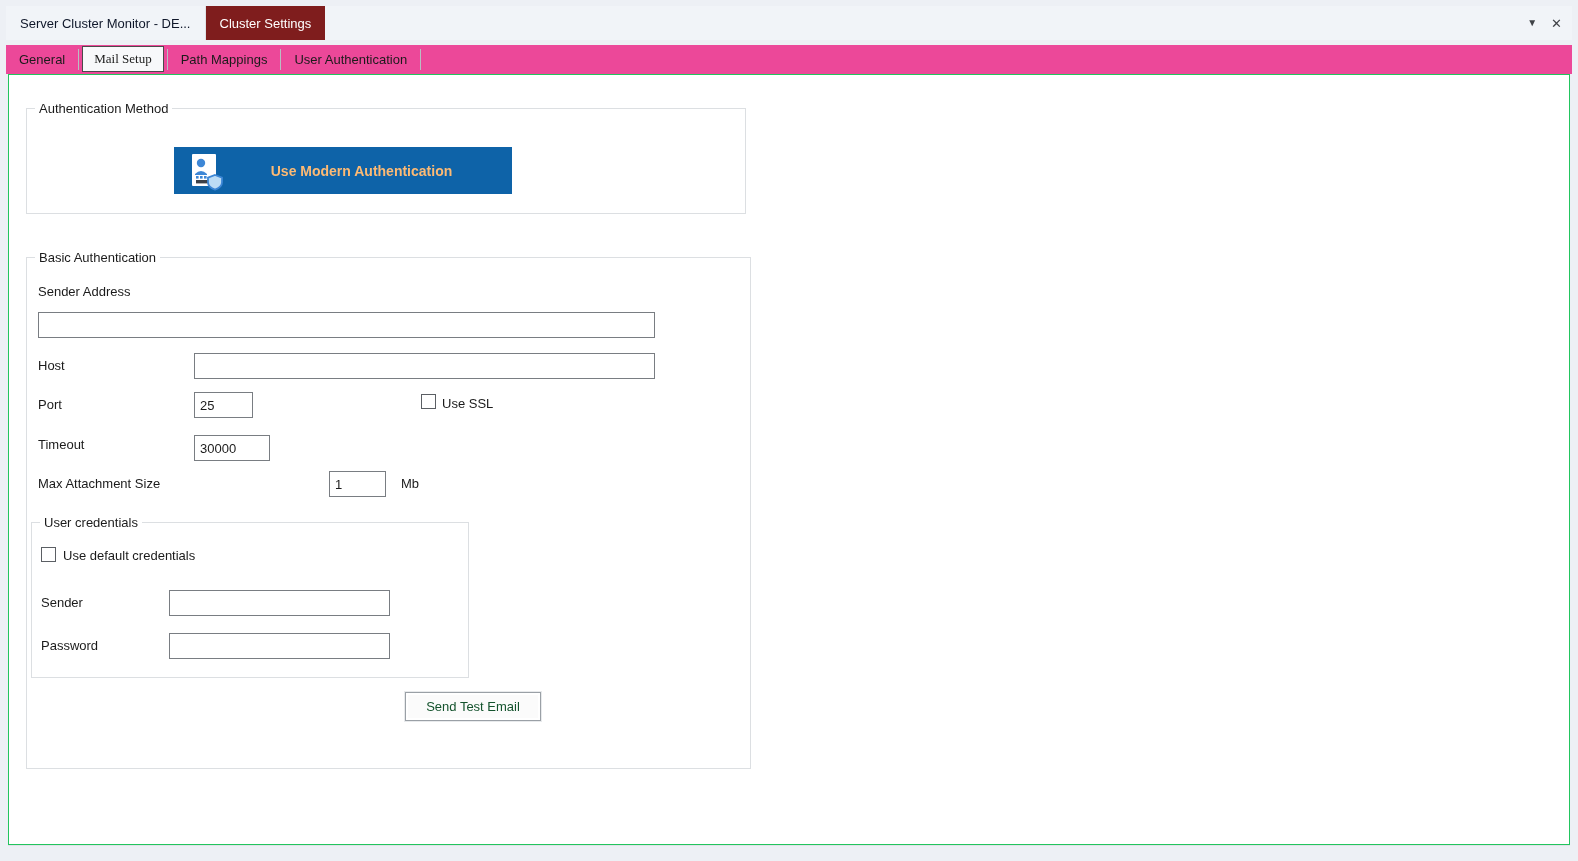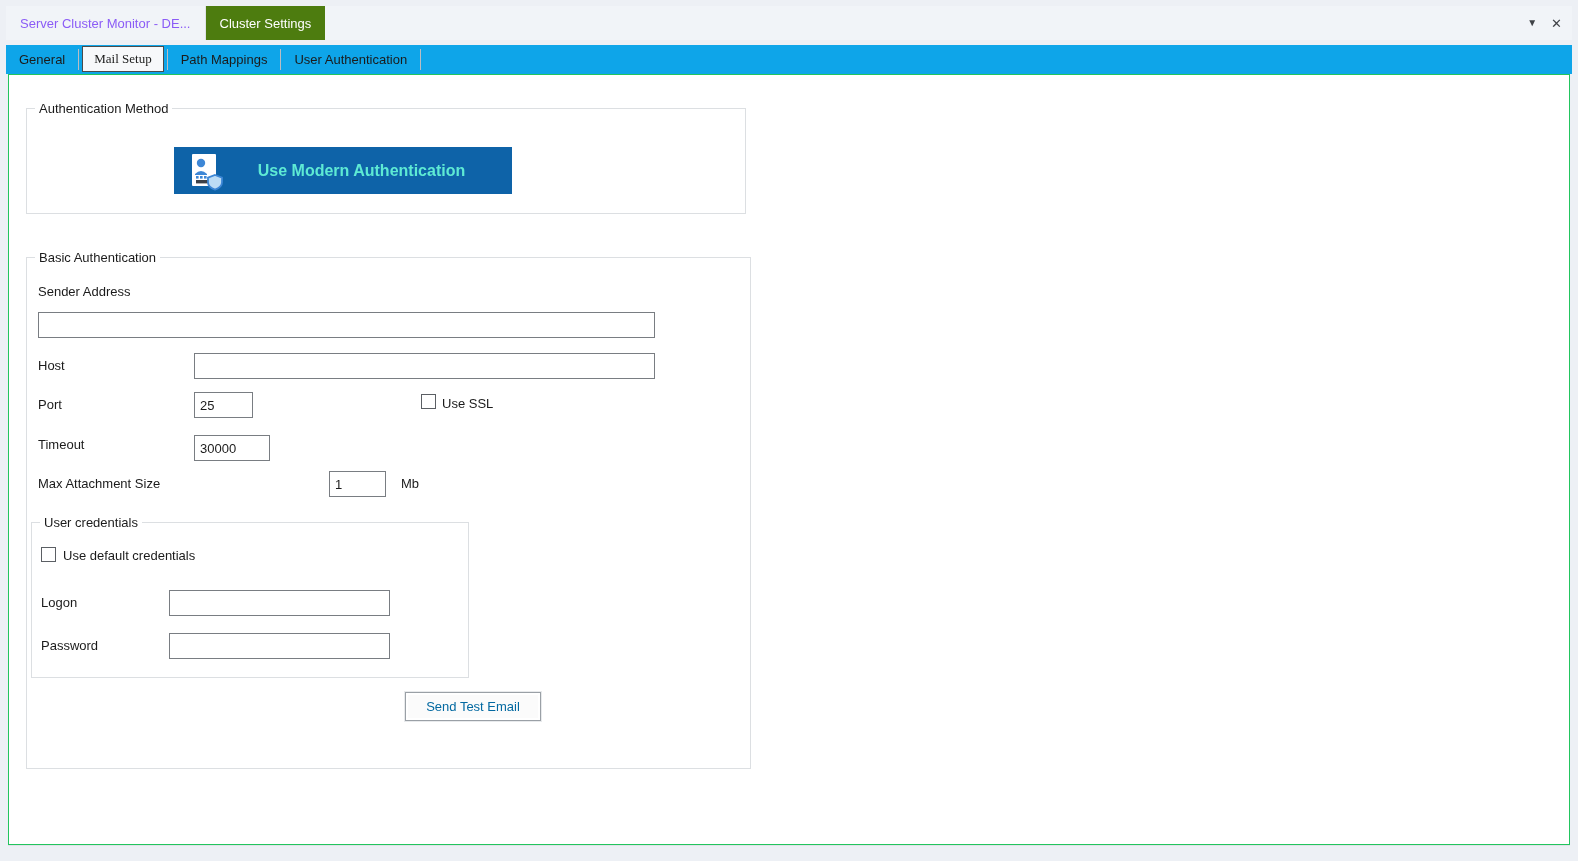--- a/index.html
+++ b/index.html
@@ -17,38 +17,38 @@
     background:#f1f4f8;
     display:flex; align-items:stretch;
   }
   .doc-tab {
     display:flex; align-items:center;
     padding:0 14px;
     font-size:13px;
     white-space:nowrap;
     cursor:default;
   }
-  .doc-tab.inactive { color:#8b5cf6; border-right:1px solid #dfe3e8; }
-  .doc-tab.active { background:#4d7c0f; color:#ffffff;text-align:right; }
+  .doc-tab.inactive { color:#0f172a; border-right:1px solid #dfe3e8; }
+  .doc-tab.active { background:#7f1d1d; color:#ffffff;text-align:right; }
   .strip-controls {
     margin-left:auto;
     display:flex; align-items:center; gap:14px;
     padding-right:10px;
   }
   .strip-icon {
     color:#3f4247; font-size:13px; line-height:1; cursor:pointer;
     font-weight:bold;
   }
   .strip-icon.chev { font-size:10px; }
 
   
   .sub-tabstrip {
     position:absolute; left:6px; top:45px; height:29px; right:6px;
     display:flex; align-items:stretch;
-    background:#0ea5e9;
+    background:#ec4899;
     font-size:13px;
   }
   .sub-tab {
     display:flex; align-items:center;
     padding:0 13px;
     white-space:nowrap; cursor:pointer;
   }
   .sub-tab.selected {
     border:1px solid #4a4a4a;
     background:#f7f8fa;
@@ -83,21 +83,21 @@
   .modern-btn {
     position:absolute; left:147px; top:38px;
     width:338px; height:47px;
     background:#0e63a8; border:none;
     display:flex; align-items:center;
     cursor:pointer;
   }
   .modern-btn .mb-icon { margin-left:11px; flex:0 0 auto; display:block; }
   .modern-btn .mb-label {
     flex:1; text-align:center;
-    color:#5eead4; font-size:16px; font-weight:bold;
+    color:#fdba74; font-size:14px; font-weight:bold;
     font-family:"Liberation Sans",sans-serif;
     padding-right:14px;
   }
 
   
   .flabel {
     position:absolute; font-size:13px; color:#1b1b1b; white-space:nowrap;
     line-height:15px;
     text-align:right;
   }
@@ -117,21 +117,21 @@
     cursor:pointer;
   }
 
   .send-btn {
     position:absolute;
     width:136px; height:29px;
     background:#fbfbfb;
     border:1px solid #9aa0a6;
     box-shadow:inset 0 0 0 2px #ffffff, 0 0 0 1px #e8eaec;
     font-family:"Liberation Sans",sans-serif;
-    font-size:13px; color:#0369a1;
+    font-size:13px; color:#14532d;
     cursor:pointer;
   }
 </style>
 </head>
 <body>
 
 <div class="doc-tabstrip">
   <div class="doc-tab inactive">
     <span>Server Cluster Monitor - DE...</span>
   </div>
@@ -196,21 +196,21 @@
     <span class="flabel" style="left:11px; top:218px;">Max Attachment Size</span>
     <input class="tinput" type="text" style="left: 302px; top: 213px; width: 57px;" value="1">
     <span class="flabel" style="left:374px; top:218px;">Mb</span>
 
     <div class="groupbox" style="left:4px; top:264px; width:438px; height:156px;">
       <span class="gb-label">User credentials</span>
 
       <span class="checkbox" style="left:9px; top:24px;"></span>
       <span class="flabel" style="left:31px; top:25px;">Use default credentials</span>
 
-      <span class="flabel" style="left:9px; top:72px;">Logon</span>
+      <span class="flabel" style="left:9px; top:72px;">Sender</span>
       <input class="tinput" type="text" style="left: 137px; top: 67px; width: 221px;" value="">
 
       <span class="flabel" style="left:9px; top:115px;">Password</span>
       <input class="tinput" type="password" style="left: 137px; top: 110px; width: 221px;" value="">
     </div>
 
     <button class="send-btn" style="left:378px; top:434px;">Send Test Email</button>
   </div>
 
 </div>

